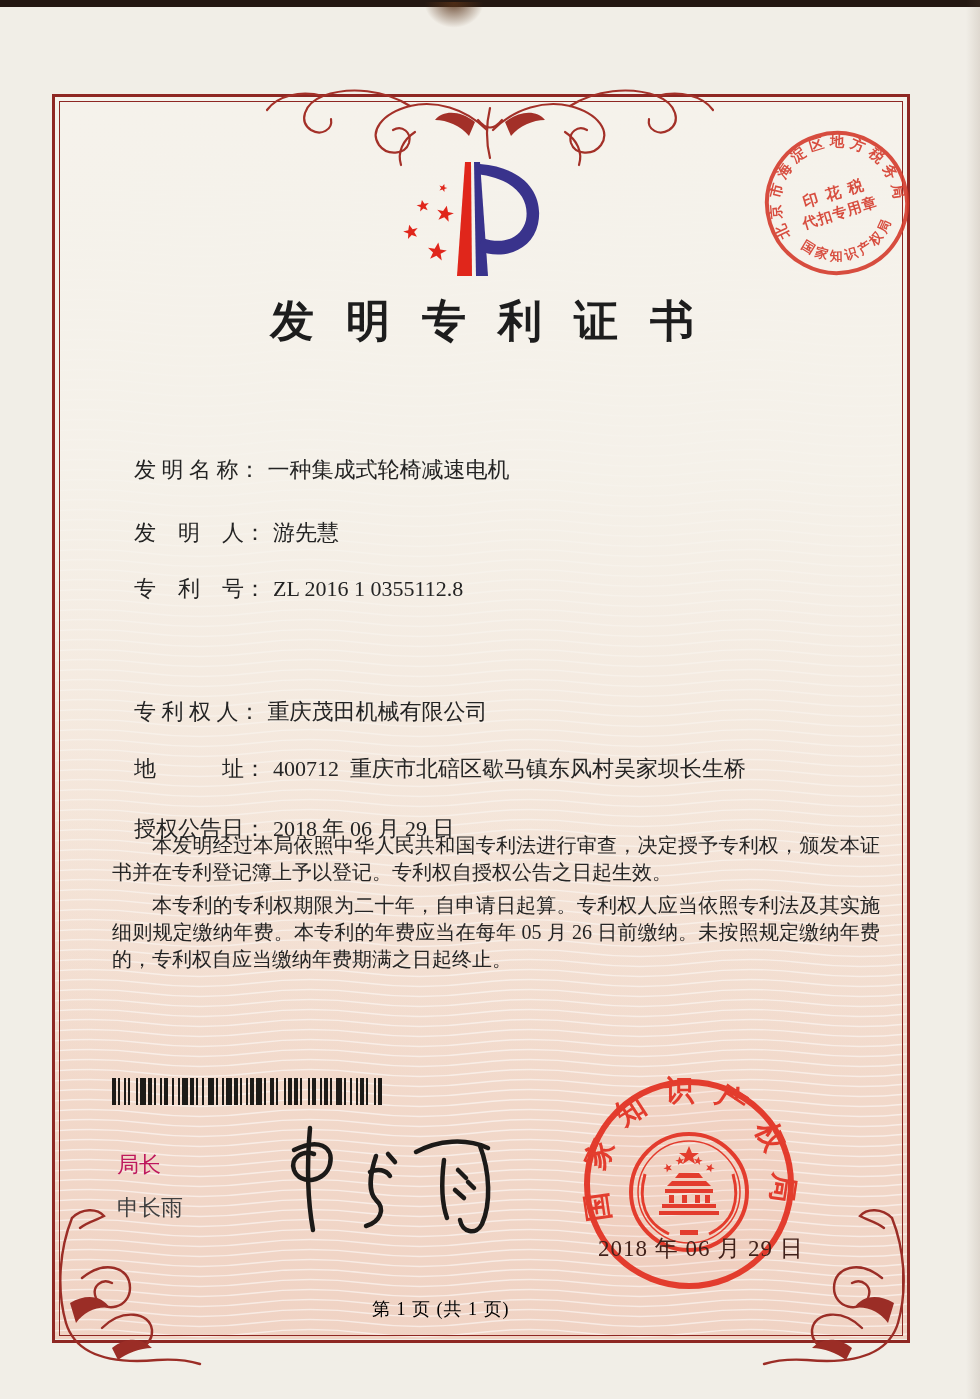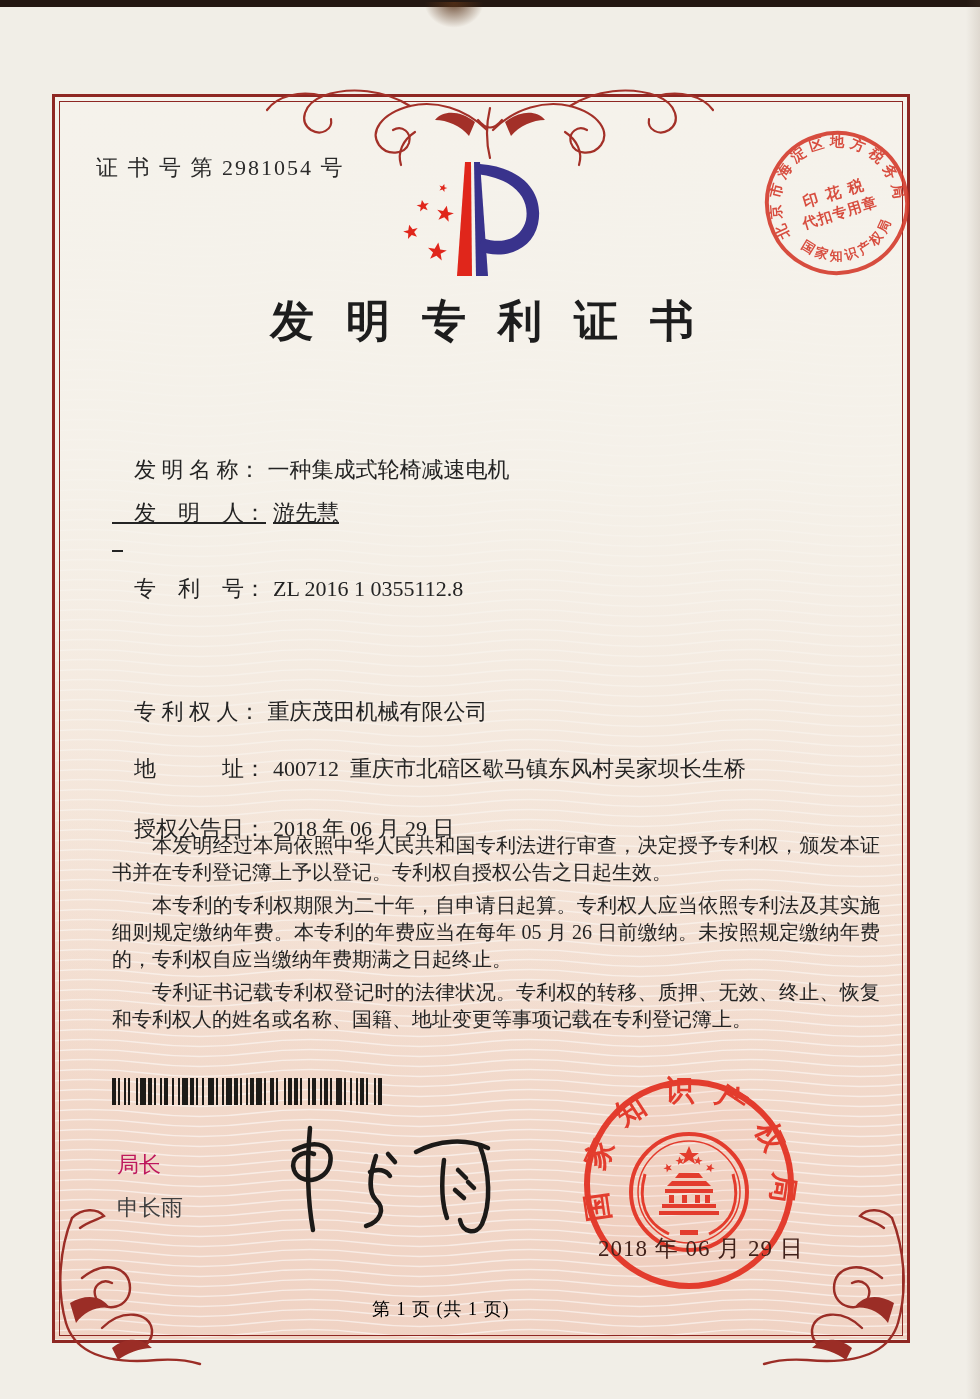--- a/index.html
+++ b/index.html
@@ -208,21 +208,20 @@
     <g transform="translate(170,0) scale(-1,1)" fill="none" stroke="#9b2d26" stroke-width="2.4" stroke-linecap="round">
       <path d="M30,10 C18,40 14,80 24,115 C34,148 70,156 115,152 C130,151 145,152 158,156"></path>
       <path d="M40,70 C62,52 88,58 88,80 C88,100 62,106 54,90 C49,78 60,70 70,75"></path>
       <path d="M60,120 C80,100 108,104 110,122 C111,138 92,146 80,138"></path>
       <path d="M30,10 C40,0 55,0 62,8 C55,12 45,14 38,20"></path>
       <path d="M28,95 C45,85 60,88 68,100 C55,98 42,104 34,115 Z" fill="#9b2d26" stroke="none"></path>
       <path d="M70,140 C85,128 100,130 110,140 C98,140 85,145 76,152 Z" fill="#9b2d26" stroke="none"></path>
     </g>
   </svg>
 
-  <div class="abs cert-no">证 书 号 第 2981054 号</div>
 
   <svg class="abs" style="left:372px;top:146px;z-index:5;" width="220" height="140" viewBox="0 0 220 140">
     <defs>
       <path id="star" d="M0,-10 L2.94,-3.09 10,-3.09 4.05,1.18 6.18,8.09 0,4 -6.18,8.09 -4.05,1.18 -10,-3.09 -2.94,-3.09 Z"></path>
     </defs>
     <g fill="#e0261b">
       <use href="#star" transform="translate(71,42) scale(0.42) rotate(18)"></use>
       <use href="#star" transform="translate(51,60) scale(0.62) rotate(-10)"></use>
       <use href="#star" transform="translate(73,68) scale(0.85) rotate(12)"></use>
       <use href="#star" transform="translate(39,86) scale(0.75) rotate(-14)"></use>
@@ -251,40 +250,39 @@
       <text x="95" y="90" text-anchor="middle" font-size="15.5" font-weight="700" letter-spacing="2">印 花 税</text>
       <text x="95" y="110" text-anchor="middle" font-size="14.5" font-weight="700" letter-spacing="1">代扣专用章</text>
     </g>
   </svg>
 
   <div class="abs title">发明专利证书</div>
 
   <div class="abs field" style="top:429px;">
     <span>发 明 名 称：</span><span class="val">一种集成式轮椅减速电机</span>
   </div>
-  <div class="abs field" style="top:472px;text-decoration:underline;">
+  <div class="abs field" style="top:492px;">
     <span>发　明　人：</span><span class="val">游先慧</span>
   </div>
   <div class="abs field" style="top:548px;">
     <span>专　利　号：</span><span class="val">ZL 2016 1 0355112.8</span>
   </div>
   <div class="abs field" style="top:671px;">
     <span>专 利 权 人：</span><span class="val">重庆茂田机械有限公司</span>
   </div>
   <div class="abs field" style="top:728px;">
     <span>地　　　址：</span><span class="val">400712  重庆市北碚区歇马镇东风村吴家坝长生桥</span>
   </div>
   <div class="abs field" style="top:788px;width:768px;">
     <span>授权公告日：</span><span class="val">2018 年 06 月 29 日</span>
   </div>
 
   <div class="paras">
     <p>本发明经过本局依照中华人民共和国专利法进行审查，决定授予专利权，颁发本证书并在专利登记簿上予以登记。专利权自授权公告之日起生效。</p>
     <p>本专利的专利权期限为二十年，自申请日起算。专利权人应当依照专利法及其实施细则规定缴纳年费。本专利的年费应当在每年 05 月 26 日前缴纳。未按照规定缴纳年费的，专利权自应当缴纳年费期满之日起终止。</p>
-    <p>专利证书记载专利权登记时的法律状况。专利权的转移、质押、无效、终止、恢复和专利权人的姓名或名称、国籍、地址变更等事项记载在专利登记簿上。</p>
   </div>
 
   <svg class="abs" style="left:112px;top:1078px;z-index:6;" width="282" height="27" viewBox="0 0 282 27" id="barcode">
       <rect x="0" y="0" width="4" height="27" fill="#1d1b18"></rect>
       <rect x="6" y="0" width="2" height="27" fill="#1d1b18"></rect>
       <rect x="12" y="0" width="2" height="27" fill="#1d1b18"></rect>
       <rect x="16" y="0" width="2" height="27" fill="#1d1b18"></rect>
       <rect x="24" y="0" width="2" height="27" fill="#1d1b18"></rect>
       <rect x="28" y="0" width="6" height="27" fill="#1d1b18"></rect>
       <rect x="36" y="0" width="4" height="27" fill="#1d1b18"></rect>

